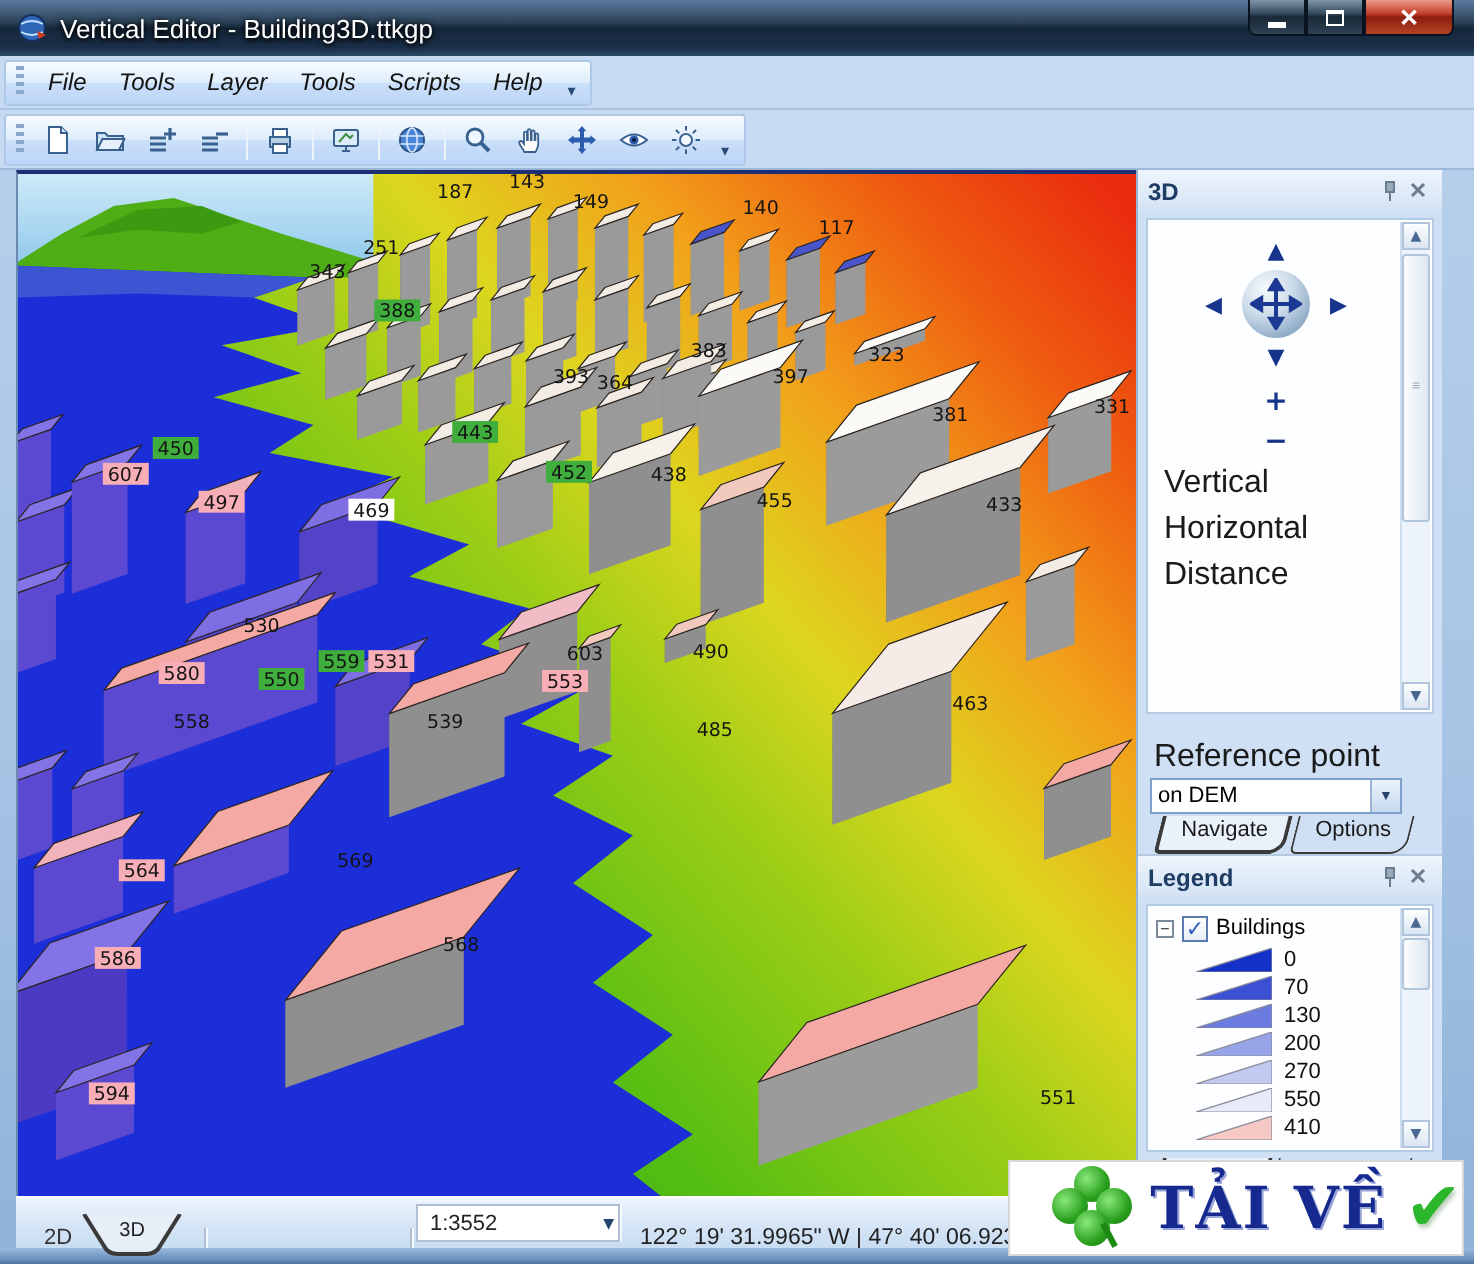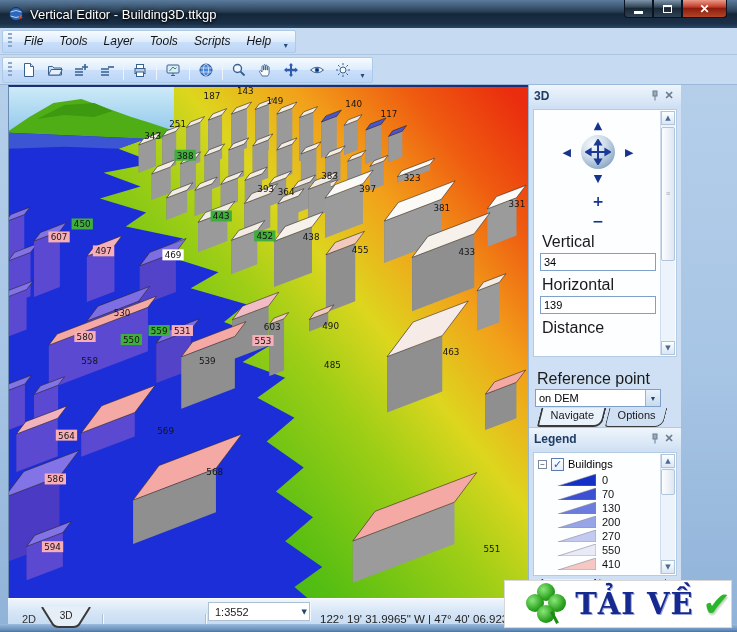--- a/index.html
+++ b/index.html
@@ -22,21 +22,21 @@
   .bar-strip { display:flex; align-items:center; height:23px; background:linear-gradient(180deg,#f7fbff 0%,#ddecfb 50%,#cadffa 51%,#bcd6f6 100%); border:1px solid #aec8e8; border-radius:2px; padding:0 3px; }
   .grip { width:4px; height:16px; margin:0 4px 0 2px; background:repeating-linear-gradient(180deg,#8aa8cc 0 2px,rgba(0,0,0,0) 2px 4px); }
   .menu-item { padding:3px 8px; font-size:12px; color:#141414; cursor:default; }
   .overflow-btn { width:13px; height:100%; display:flex; flex-direction:column; align-items:center; justify-content:flex-end; color:#2a4a78; font-size:8px; padding-bottom:2px; }
   .toolbarbar { height:30px; background:#c6daf2; border-bottom:1px solid #9cb8d8; display:flex; align-items:center; padding:2px 0 2px 2px; }
   .tb-btn { width:26px; height:24px; display:flex; align-items:center; justify-content:center; border-radius:2px; }
   .tb-sep { width:1px; height:20px; background:#a0b8d4; border-right:1px solid #eef4fc; margin:0 3px; }
 
   
   .main { display:flex; height:513px; margin:0 8px; }
-  .map { width:520px; height:513px; position:relative; border-top:2px solid #1c2f74; border-left:1px solid #6a8ab0; background:#1c2ed8; }
+  .map { width:560px; height:513px; position:relative; border-top:2px solid #1c2f74; border-left:1px solid #6a8ab0; background:#1c2ed8; }
   .map svg { display:block; width:100%; height:100%; }
   .blabel { font:9.5px "DejaVu Sans",sans-serif; fill:#141414; }
 
   .dock { width:153px; background:#cfe0f4; border-left:1px solid #98b4d4; display:flex; flex-direction:column; }
   .panel { display:flex; flex-direction:column; }
   .panel-3d { height:342px; }
   .panel-legend { flex:1; border-top:1px solid #b4c8e2; }
   .panel-header { height:21px; flex:none; display:flex; align-items:center; padding:0 5px; font-size:12px; font-weight:bold; color:#1e3c64; background:linear-gradient(180deg,#eef5fc,#d2e2f4); }
   .ph-spacer { flex:1; }
   .ph-icon { width:14px; height:14px; display:flex; align-items:center; justify-content:center; color:#6b7c8e; font-size:11px; }
@@ -703,23 +703,21 @@
                   </g>
                 </svg>
               </div>
               <span class="tri">▶</span>
             </div>
             <span class="tri">▼</span>
             <span class="zoom-pm plus">+</span>
             <span class="zoom-pm minus">−</span>
           </div>
           <div class="fld-label">Vertical</div>
-          <input class="fld-input" value="34" style="">
           <div class="fld-label">Horizontal</div>
-          <input class="fld-input" value="139" style="">
           <div class="fld-label">Distance</div>
           <div class="vscroll">
             <div class="vs-btn">▲</div>
             <div class="vs-track">
                 <div class="vs-thumb" style="top:2px; height:62%;">≡</div>
               </div>
             <div class="vs-btn">▼</div>
           </div>
         </div>
         <div class="ref-section">

